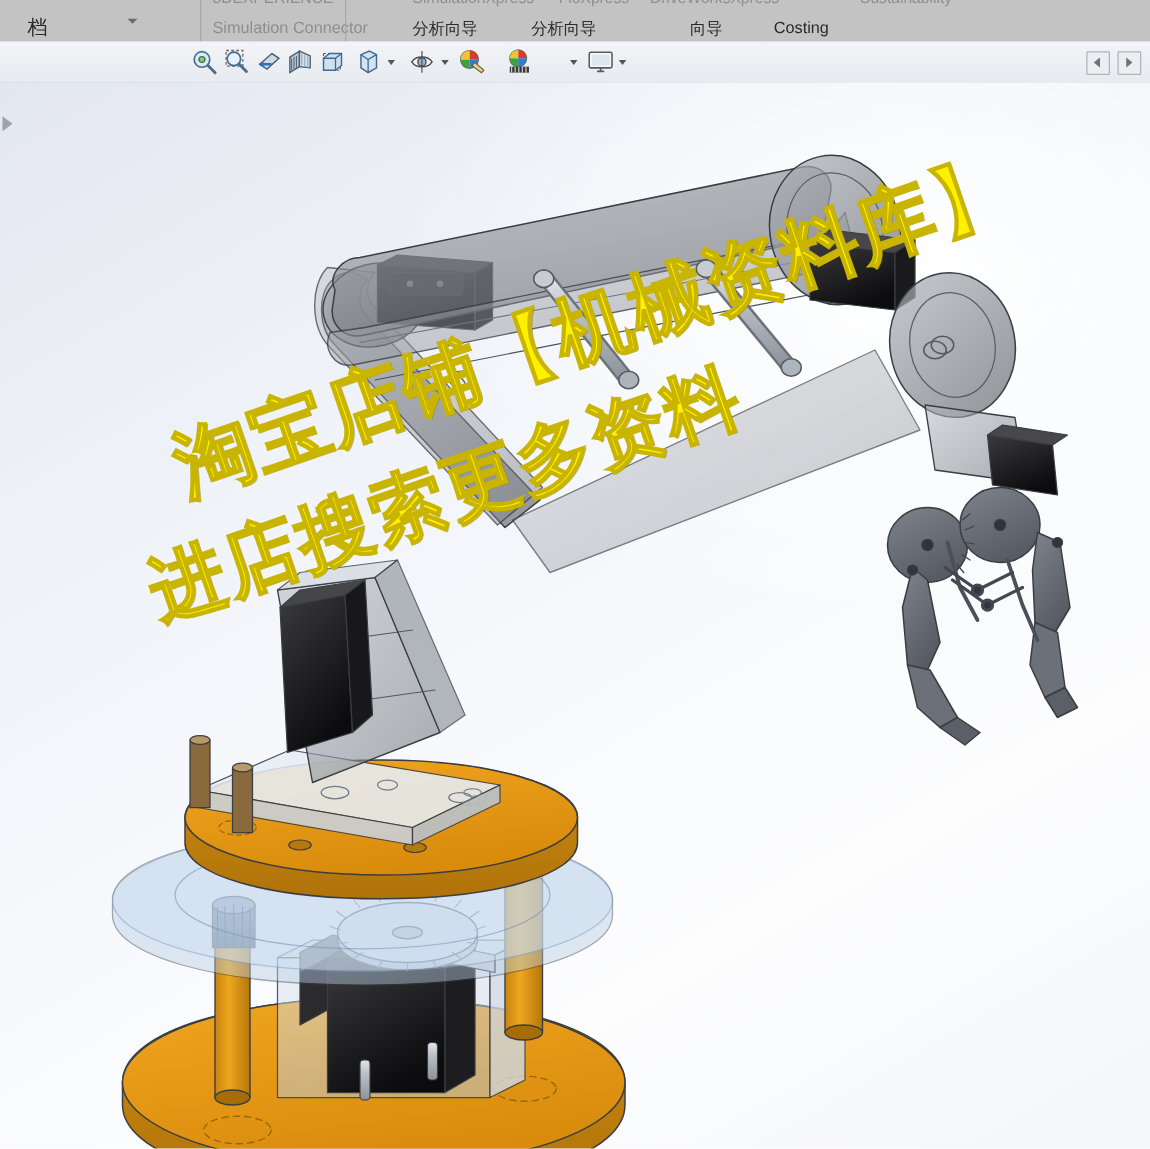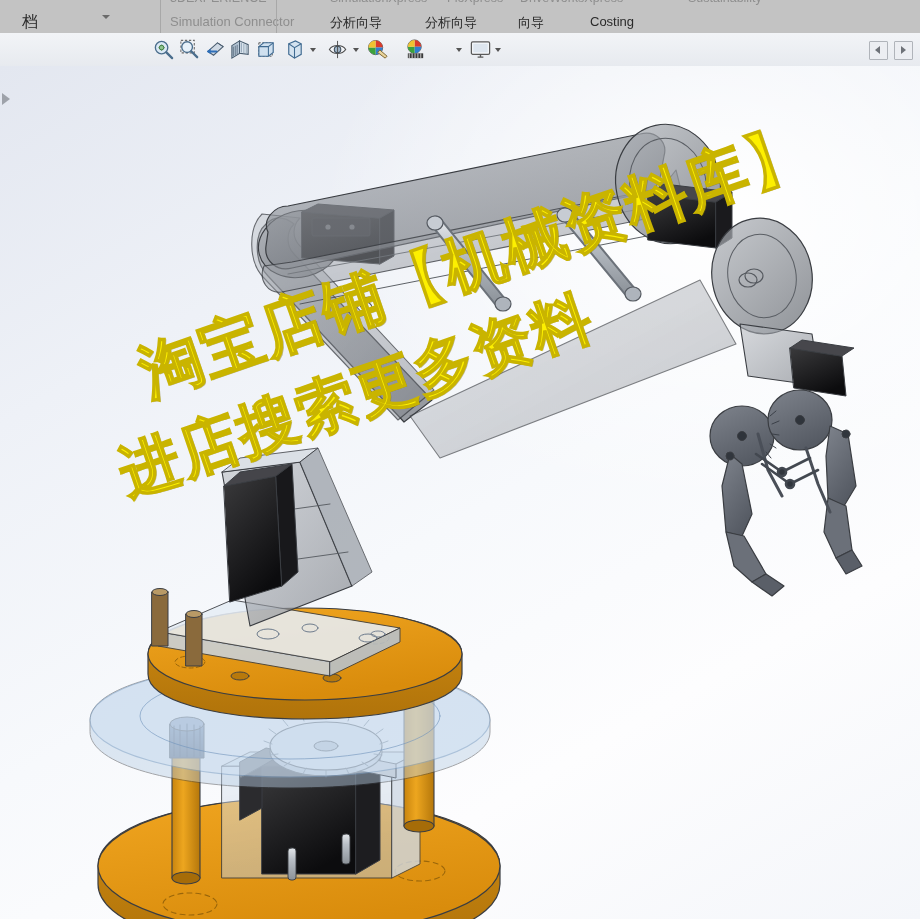--- a/index.html
+++ b/index.html
@@ -68,22 +68,22 @@
       <span class="rb-top" style="left:447px">FloXpress</span>
       <span class="rb-top" style="left:520px">DriveWorksXpress</span>
       <span class="rb-top" style="left:688px">Sustainability</span>
     </div>
 
     <div class="ribbon-bot-row">
       <span class="rb-bot" style="left:22px;top:3px;font-size:16px">档</span>
       <span class="rb-bot dim" style="left:170px;top:5px">Simulation Connector</span>
       <span class="rb-bot" style="left:330px;top:5px">分析向导</span>
       <span class="rb-bot" style="left:425px;top:5px">分析向导</span>
-      <span class="rb-bot" style="left:518px;top:5px">向导</span>
-      <span class="rb-bot" style="left:590px;top:5px">Costing</span>
+      <span class="rb-bot" style="left:552px;top:5px">向导</span>
+      <span class="rb-bot" style="left:619px;top:5px">Costing</span>
     </div>
 
     <div class="rb-caret" style="left:102px;top:15px"></div>
     <div class="rb-sep" style="left:160px"></div>
     <div class="rb-sep" style="left:276px"></div>
   </div>
 
   <div class="viewbar">
 
     <svg class="tb-icon" style="left:152px" viewBox="0 0 24 24">

